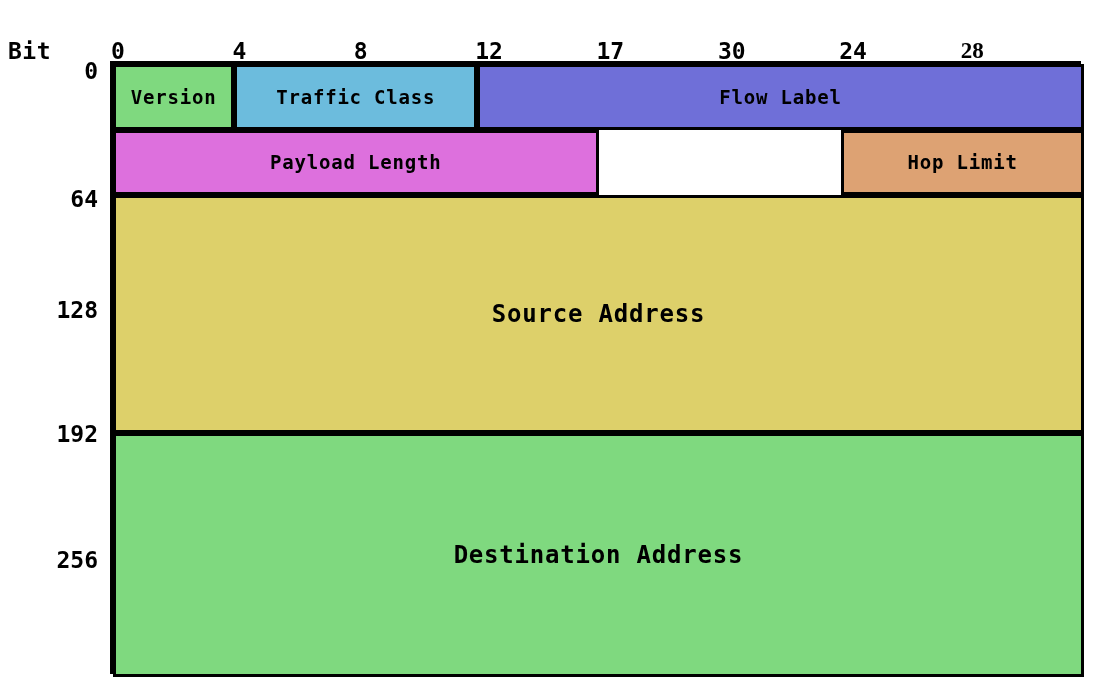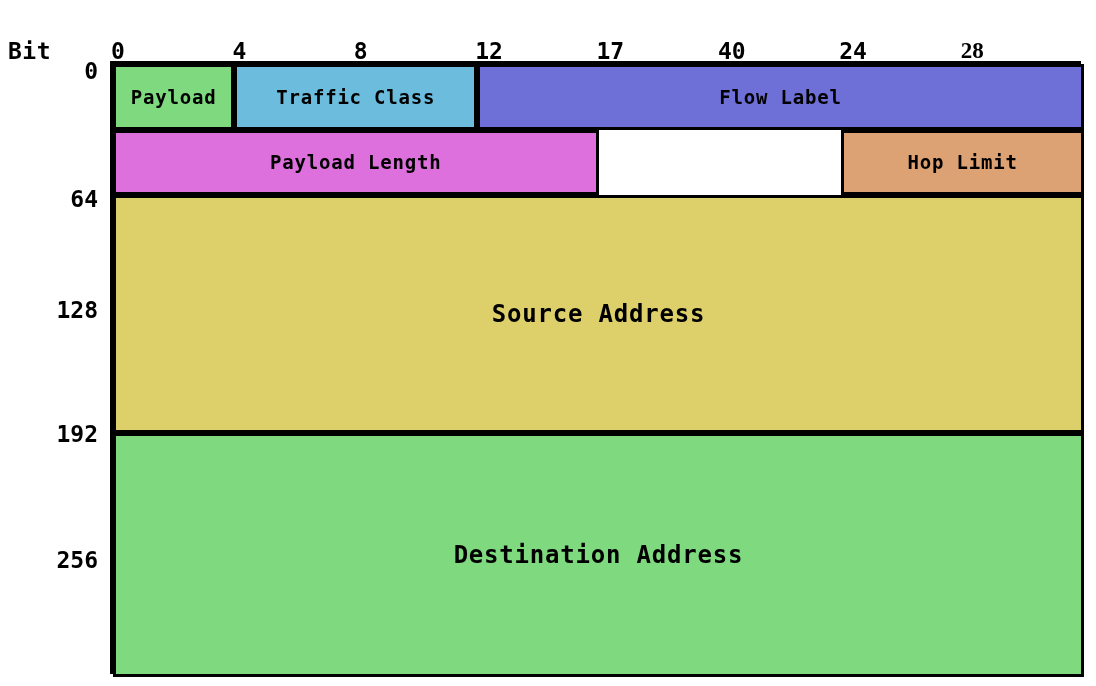--- a/index.html
+++ b/index.html
@@ -103,37 +103,37 @@
 <div id="diagram-root">
 
   <div class="bit-ruler">
     <div class="bit-ruler-title">Bit</div>
     <div id="bit-ticks-container">
         <div class="bit-tick" style="left: 111px;">0</div>
         <div class="bit-tick" style="left: 232.375px;">4</div>
         <div class="bit-tick" style="left: 353.75px;">8</div>
         <div class="bit-tick" style="left: 475.125px; text-align: right;">12</div>
         <div class="bit-tick" style="left: 596.5px;">17</div>
-        <div class="bit-tick" style="left: 717.875px;">40</div>
+        <div class="bit-tick" style="left: 717.875px;">30</div>
         <div class="bit-tick" style="left: 839.25px;">24</div>
         <div class="bit-tick" style="left: 960.625px; font-family: Liberation Serif, serif;">28</div>
       </div>
   </div>
 
   <div id="offset-ticks-container">
       <div class="offset-tick" style="top: 58px;">0</div>
       <div class="offset-tick" style="top: 186px;">64</div>
       <div class="offset-tick" style="top: 297px;">128</div>
       <div class="offset-tick" style="top: 421px;">192</div>
       <div class="offset-tick" style="top: 547px;">256</div>
     </div>
 
   <div class="header-grid" id="header-grid">
       <div class="field" style="left: 0px; width: 121.375px; top: 0px; height: 66px; background: rgb(127, 217, 127);">
-        <span class="field-label">Payload</span>
+        <span class="field-label">Version</span>
       </div>
       <div class="field" style="left: 121.375px; width: 242.75px; top: 0px; height: 66px; background: rgb(108, 188, 221);">
         <span class="field-label">Traffic Class</span>
       </div>
       <div class="field" style="left: 364.125px; width: 606.875px; top: 0px; height: 66px; background: rgb(111, 111, 216); align-items: center;">
         <span class="field-label">Flow Label</span>
       </div>
       <div class="field" style="left: 0px; width: 485.5px; top: 66px; height: 65px; background: rgb(221, 112, 221); justify-content: center;">
         <span class="field-label">Payload Length</span>
       </div>

